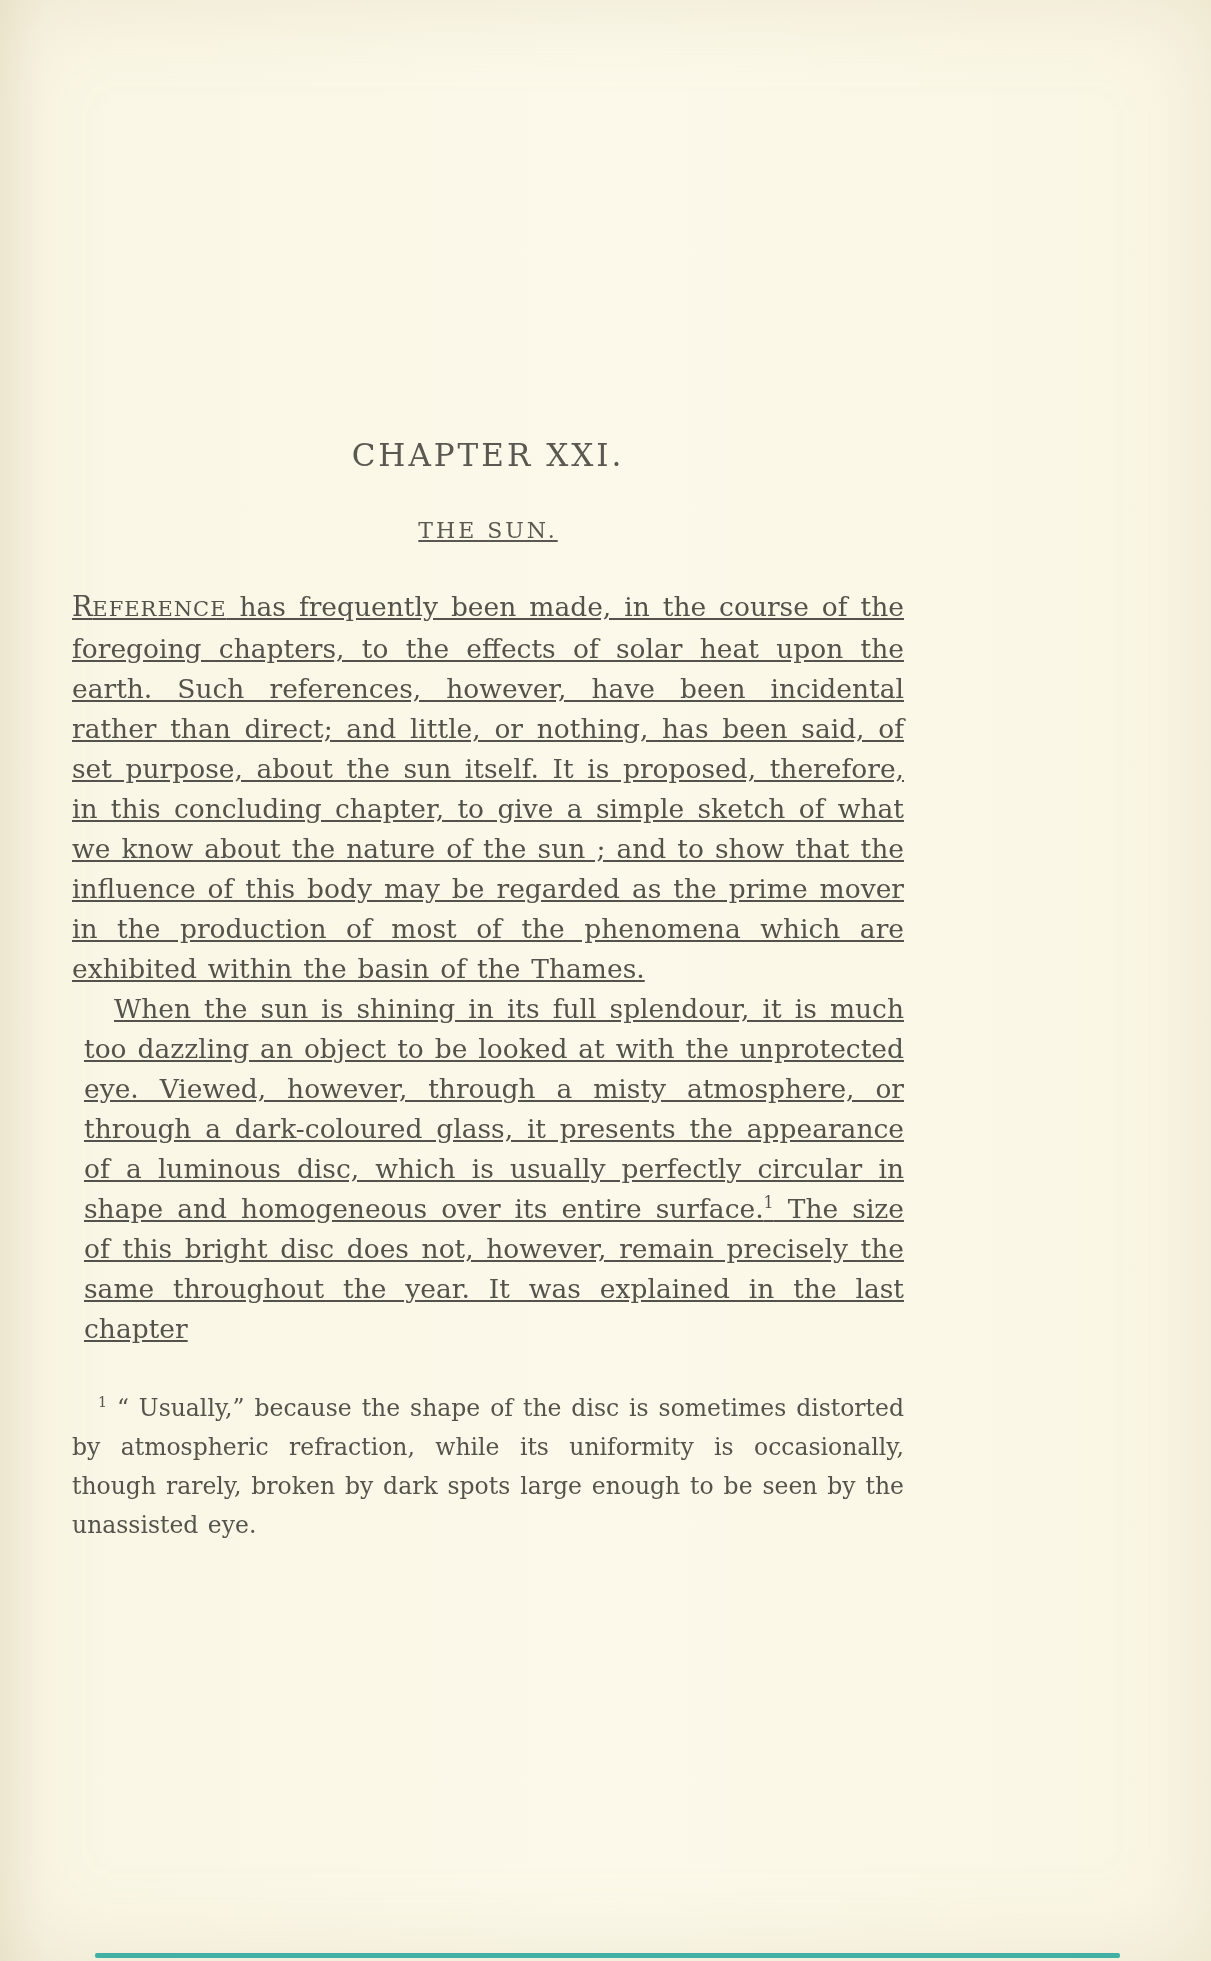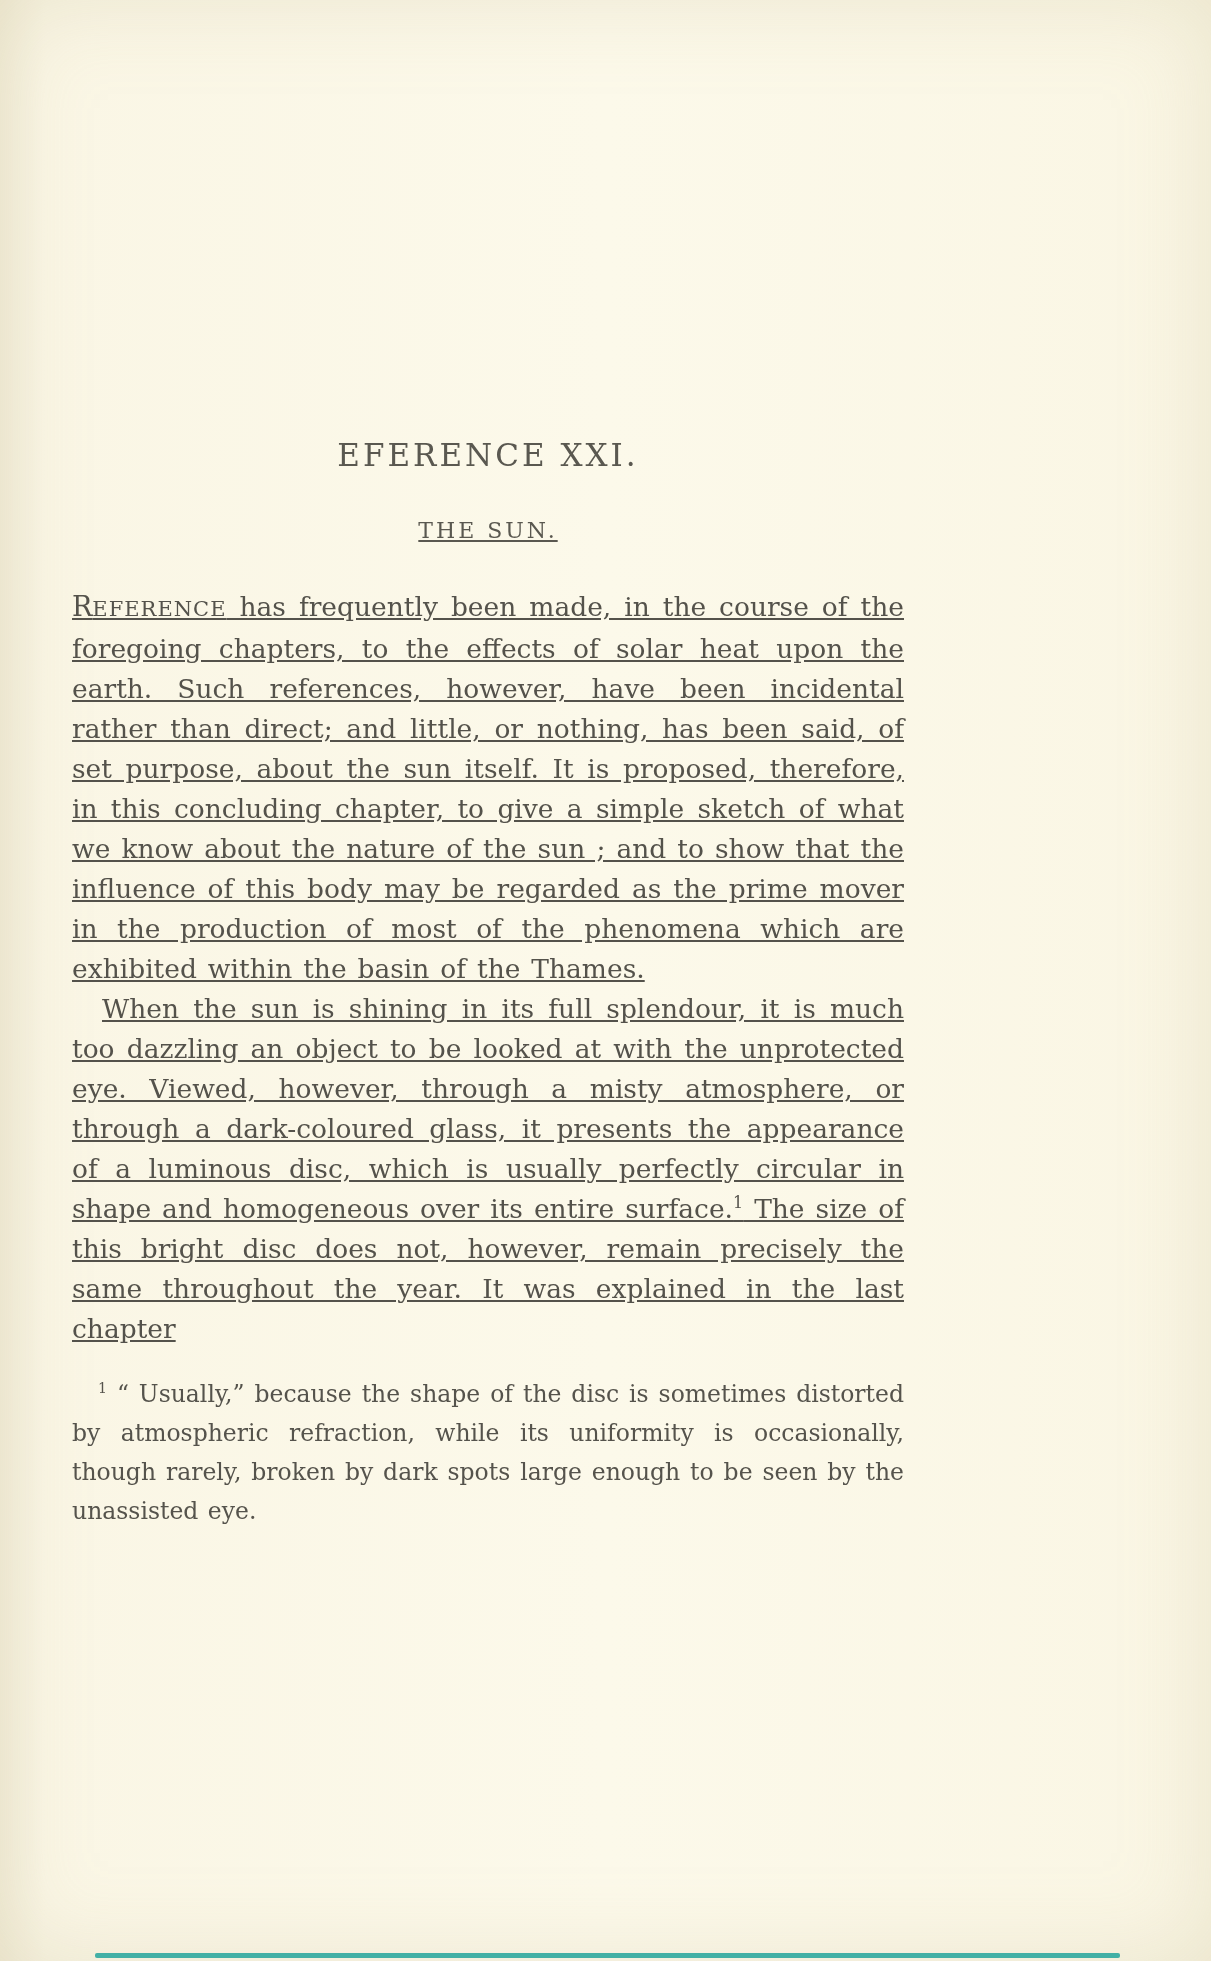--- a/index.html
+++ b/index.html
@@ -38,30 +38,30 @@
   }
   .body-text {
     margin-top: 44px;
     font-size: 26.5px;
     line-height: 40px;
     text-align: justify;
     word-spacing: 2.5px;
     text-decoration: underline;
   }
   .body-text p { margin: 0; }
-  .body-text p.indent { text-indent: 30px; }
+  .body-text p.indent { text-indent: 30px; margin-left: 12px; }
   .lead-cap { font-size: 27px; }
   .lead-small { font-size: 21px; letter-spacing: 1px; }
   sup.fn-ref {
     font-size: 60%;
     line-height: 0;
     vertical-align: super;
   }
   .footnote {
-    margin-top: 26px;
+    margin-top: 40px;
     font-size: 23.5px;
     line-height: 39px;
     text-align: justify;
     text-indent: 26px;
     word-spacing: 2px;
     color: #55534c;
   }
   .scan-line {
     position: absolute;
     left: 95px;
@@ -72,21 +72,21 @@
     border-radius: 2px;
     opacity: 0.9;
   }
 </style>
 </head>
 <body>
 
 <div class="page">
   <div class="content">
 
-    <h1 class="chapter-heading">EFERENCE XXI.</h1>
+    <h1 class="chapter-heading">CHAPTER XXI.</h1>
 
     <h2 class="section-heading">THE SUN.</h2>
 
     <div class="body-text">
 
       <p><span class="lead-cap">R</span><span class="lead-small">EFERENCE</span><span> has frequently been made, in the course of the foregoing chapters, to the effects of solar heat upon the earth. Such references, however, have been incidental rather than direct; and little, or nothing, has been said, of set purpose, about the sun itself. It is proposed, therefore, in this concluding chapter, to give a simple sketch of what we know about the nature of the sun ; and to show that the influence of this body may be regarded as the prime mover in the production of most of the phenomena which are exhibited within the basin of the Thames.</span></p>
 
       <p class="indent"><span>When the sun is shining in its full splendour, it is much too dazzling an object to be looked at with the unprotected eye. Viewed, however, through a misty atmosphere, or through a dark-coloured glass, it presents the appearance of a luminous disc, which is usually perfectly circular in shape and homogeneous over its entire surface.</span><sup class="fn-ref">1</sup><span> The size of this bright disc does not, however, remain precisely the same throughout the year. It was explained in the last chapter</span></p>
 
     </div>

